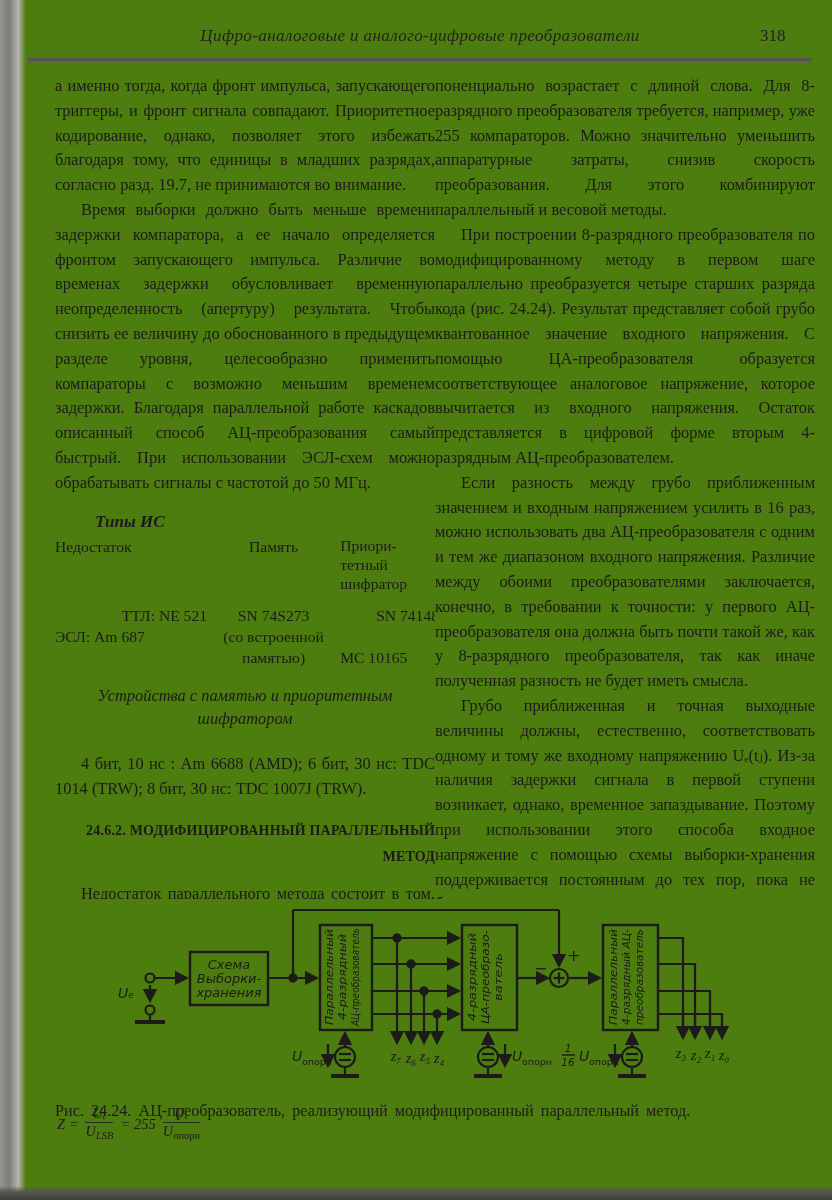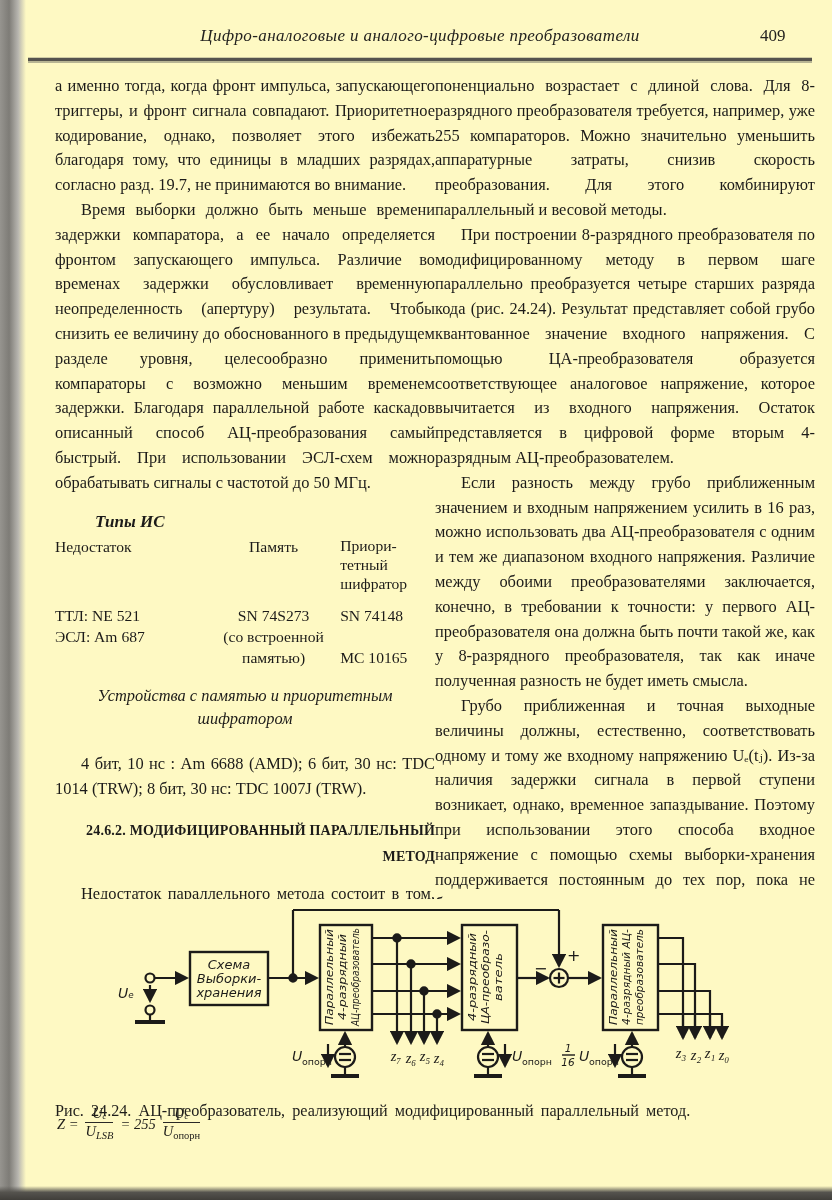--- a/index.html
+++ b/index.html
@@ -1,18 +1,18 @@
 <!DOCTYPE html>
 <html lang="ru"><head>
 <meta charset="utf-8">
 <style>
   html,body{margin:0;padding:0;background:#b9b8b4;}
   .page{
     position:relative; width:832px; height:1200px; margin:0 auto;
-    background:#fef9c3; overflow:hidden;
+    background:#4d7c0f; overflow:hidden;
     font-family:"Liberation Serif","DejaVu Serif",serif;
     color:#1c1b19;
   }
   
   .edge-left{position:absolute;left:0;top:0;width:26px;height:1200px;
     background:linear-gradient(90deg,#96948f 0%,#7e7c77 35%,#b8b6b0 70%,rgba(241,240,236,0) 100%);}
   .edge-bottom{position:absolute;left:0;top:1186px;width:832px;height:14px;
     background:linear-gradient(180deg,rgba(70,68,64,0) 0%,#55534e 45%,#403e3a 100%);}
   
   .hdr-title{position:absolute;left:120px;top:26px;width:600px;text-align:center;
@@ -27,21 +27,21 @@
   .col-right{left:435px;}
   .col p{margin:0;}
   .indent{text-indent:26px;}
   
   .ic-title{margin:14px 0 2px 40px;font-style:italic;font-weight:bold;font-size:17px;}
   .ic-table{display:grid;grid-template-columns:40% 34% 26%;column-gap:2px;
     font-size:15.6px;line-height:21px;text-align:left;}
   .ic-h2{text-align:center;}
   .ic-h3{line-height:19px;}
   .ic-h3 span{display:block;}
-  .ic-cell{margin-top:12px;}
+  .ic-cell{margin-top:12px;text-align:right;}
   .ic-c2{text-align:center;}
   .ic-last{align-self:end;}
   .mem-head{margin:16px 6px 22px 6px;text-align:center;font-style:italic;font-size:16.4px;line-height:23px;}
   .sec-head{margin:16px 0 12px 0;font-weight:bold;font-size:14px;line-height:26px;text-align:right;letter-spacing:.2px;}
   
   .diagram{position:absolute;left:40px;top:895px;width:792px;height:200px;}
   .caption{position:absolute;left:55px;top:1088px;width:745px;font-size:16.2px;word-spacing:3px;color:#1e1d1a;margin-top:14px;}
   
   .formula{position:absolute;left:57px;top:1106px;display:flex;align-items:center;gap:7px;
     font-style:italic;font-size:14.5px;color:#1e1d1a;}
@@ -51,21 +51,21 @@
   .sub{font-size:10.5px;font-style:italic;vertical-align:-3px;}
   .sub-up{font-size:10.5px;font-style:normal;vertical-align:-3px;}
 </style>
 </head>
 <body>
 
 <div class="page">
   <div class="edge-left"></div>
 
   <div class="hdr-title">Цифро-аналоговые и аналого-цифровые преобразователи</div>
-  <div class="hdr-page">409</div>
+  <div class="hdr-page">318</div>
   <div class="hdr-rule"></div>
 
   <div class="col col-left">
     <p>а именно тогда, когда фронт импульса, запускающего триггеры, и фронт сигнала совпадают. Приоритетное кодирование, однако, позволяет этого избежать благодаря тому, что единицы в младших разрядах, согласно разд. 19.7, не принимаются во внимание.</p>
     <p class="indent">Время выборки должно быть меньше времени задержки компаратора, а ее начало определяется фронтом запускающего импульса. Различие во временах задержки обусловливает временную неопределенность (апертуру) результата. Чтобы снизить ее величину до обоснованного в предыдущем разделе уровня, целесообразно применить компараторы с возможно меньшим временем задержки. Благодаря параллельной работе каскадов описанный способ АЦ-преобразования самый быстрый. При использовании ЭСЛ-схем можно обрабатывать сигналы с частотой до 50 МГц.</p>
     <div class="ic-title">Типы ИС</div>
     <div class="ic-table">
       <div>Недостаток</div>
       <div class="ic-h2">Память</div>
       <div class="ic-h3">

